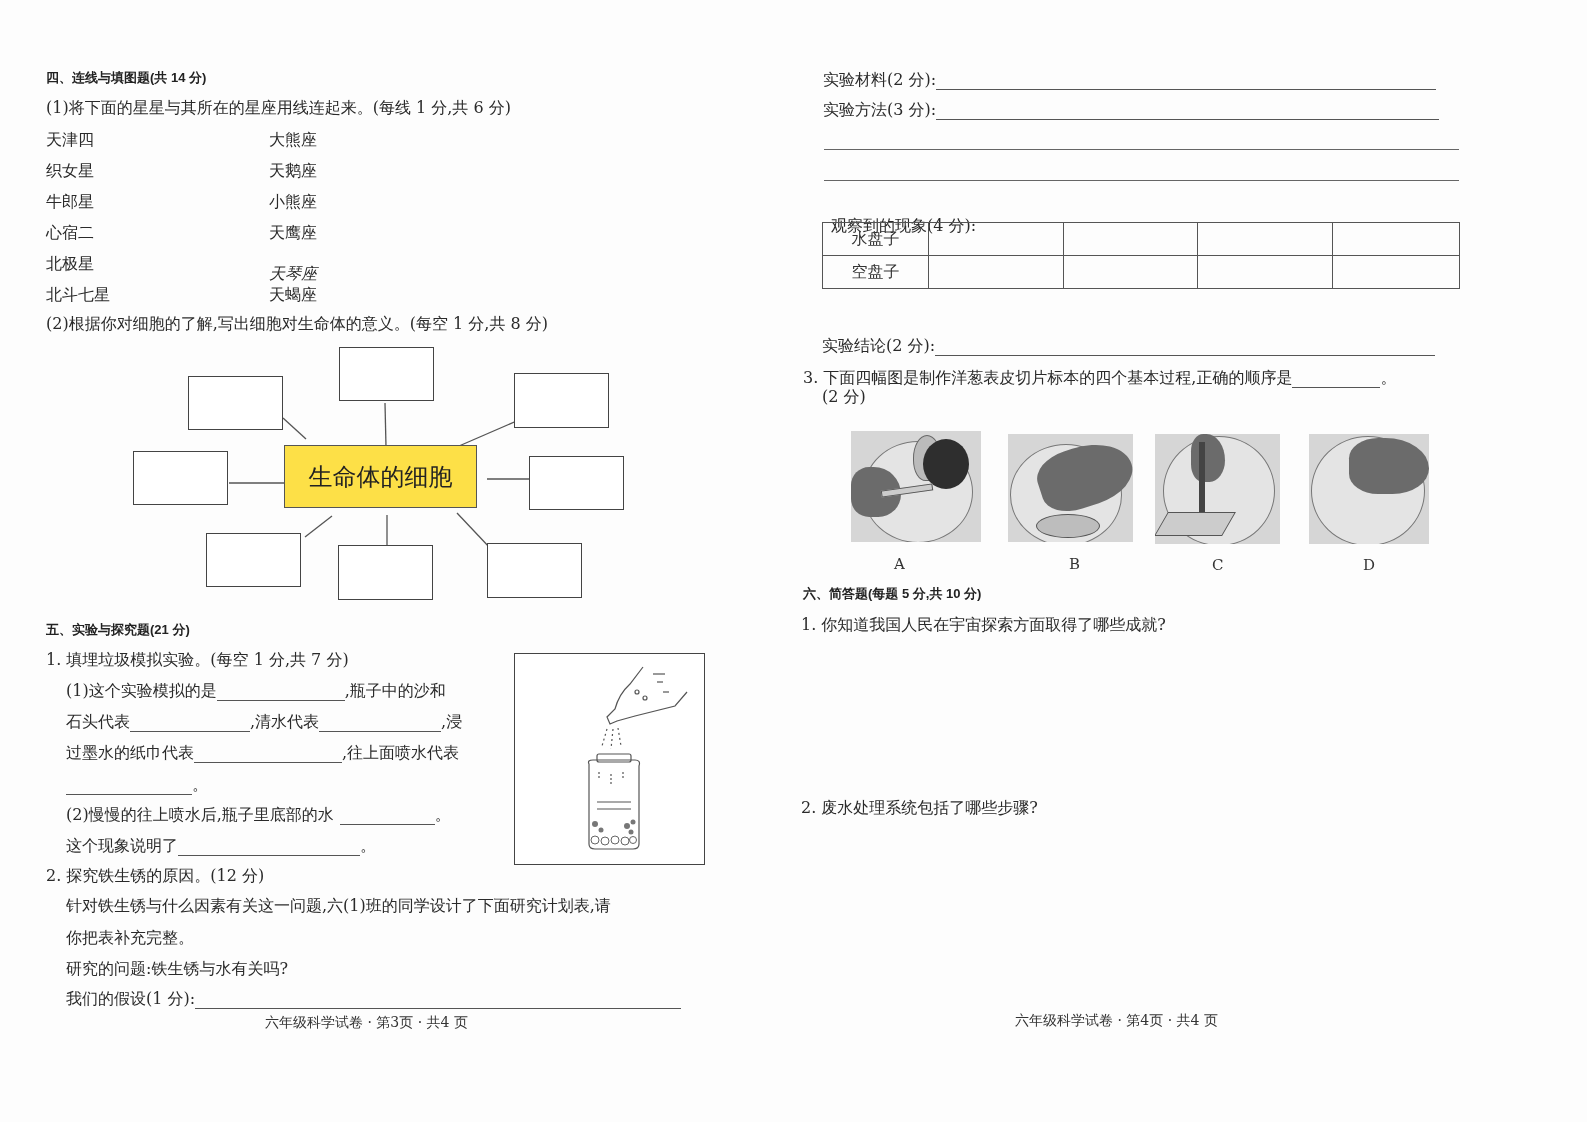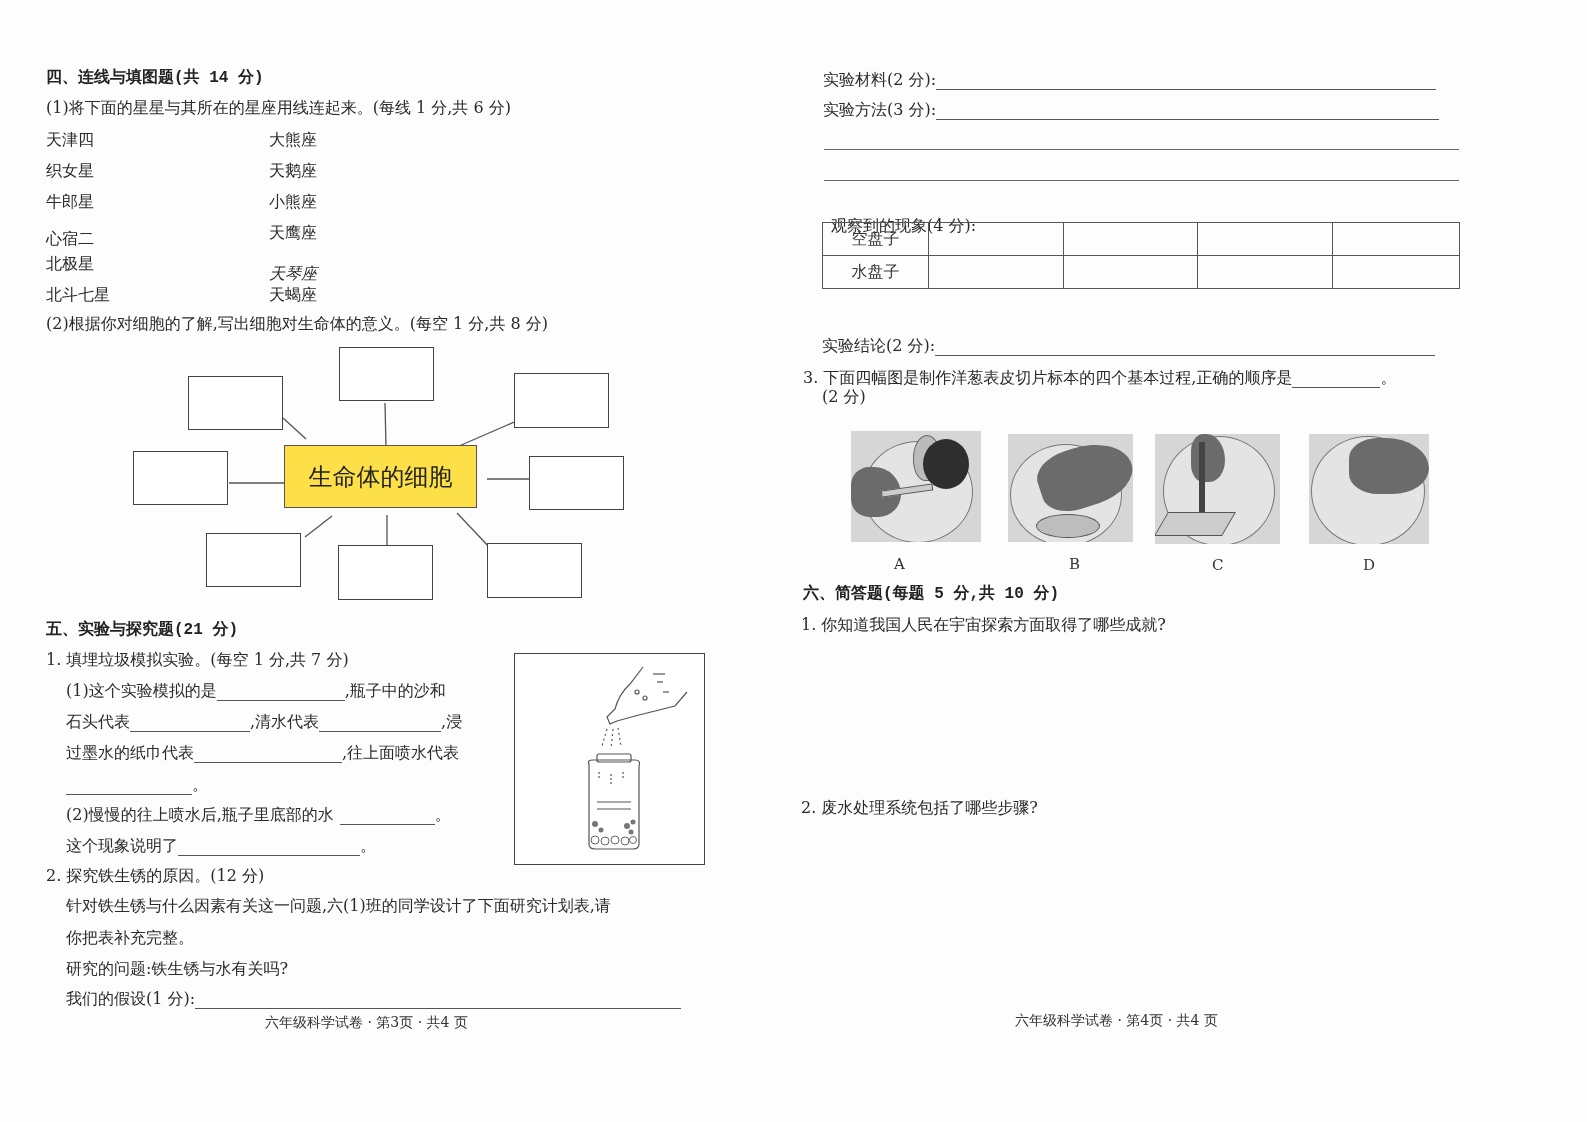--- a/index.html
+++ b/index.html
@@ -2,21 +2,21 @@
 <html><head>
 <meta charset="utf-8">
 <style>
   html, body { margin:0; padding:0; }
   body {
     width:1587px; height:1122px; background:#fdfdfd; position:relative; overflow:hidden;
     font-family: "DejaVu Serif", "Liberation Serif", serif; color:#2a2a2a;
   }
   .abs { position:absolute; white-space:nowrap; }
   .t { font-size:16px; line-height:20px; }
-  .h { font-size:16px; line-height:20px; font-weight:bold; font-family:Liberation Mono, monospace; color:#222; }
+  .h { font-size:13px; line-height:20px; font-weight:bold; font-family:Liberation Sans, sans-serif; color:#222; }
   .blank { display:inline-block; border-bottom:1px solid #555; height:16px; vertical-align:bottom; }
   .line { position:absolute; height:0; border-top:1px solid #666; }
   .box { position:absolute; border:1.5px solid #444; background:#fff; box-sizing:border-box; }
   .center-box { position:absolute; border:1.5px solid #555; background:#fde047; box-sizing:border-box;
     display:flex; align-items:center; justify-content:center; font-family:"DejaVu Sans","Liberation Sans",sans-serif; font-size:24px; color:#222; }
   table.obs { position:absolute; border-collapse:collapse; }
   table.obs td { border:1px solid #555; text-align:center; font-size:16px; height:32px; padding:0; color:#333; }
   .pic { position:absolute; background:#d6d6d6; overflow:hidden; }
   .pic .circ { position:absolute; border:1.5px solid #777; border-radius:50%; background:#e4e4e4; }
   .pic .hand { position:absolute; background:#6b6b6b; border-radius:40% 60% 50% 40%; }
@@ -29,21 +29,21 @@
 
 <div>
 
   <div class="abs h" style="left:46px;top:68px;">四、连线与填图题(共 14 分)</div>
   <div class="abs t" style="left:46px;top:98px;">(1)将下面的星星与其所在的星座用线连起来。(每线 1 分,共 6 分)</div>
 
   <div>
     <div class="abs t" style="left:46px;top:130px;">天津四</div>
     <div class="abs t" style="left:46px;top:161px;">织女星</div>
     <div class="abs t" style="left:46px;top:192px;">牛郎星</div>
-    <div class="abs t" style="left:46px;top:223px;margin-top:6px;">心宿二</div>
+    <div class="abs t" style="left:46px;top:223px;">心宿二</div>
     <div class="abs t" style="left:46px;top:254px;">北极星</div>
     <div class="abs t" style="left:46px;top:285px;">北斗七星</div>
   </div>
   <div>
     <div class="abs t" style="left:269px;top:130px;">大熊座</div>
     <div class="abs t" style="left:269px;top:161px;">天鹅座</div>
     <div class="abs t" style="left:269px;top:192px;">小熊座</div>
     <div class="abs t" style="left:269px;top:223px;">天鹰座</div>
     <div class="abs t" style="left:269px;top:264px;font-style:italic;">天琴座</div>
     <div class="abs t" style="left:269px;top:285px;">天蝎座</div>
@@ -161,28 +161,28 @@
   <table class="obs" style="left:822px;top:222px;width:638px;">
     <colgroup>
         <col style="width:106px">
         <col style="width:135px">
         <col style="width:135px">
         <col style="width:135px">
         <col style="width:127px">
       </colgroup>
     <tbody>
     <tr>
-      <td>空盘子</td>
+      <td>水盘子</td>
       <td></td>
       <td></td>
       <td></td>
       <td></td>
     </tr>
     <tr>
-      <td>水盘子</td>
+      <td>空盘子</td>
       <td></td>
       <td></td>
       <td></td>
       <td></td>
     </tr>
   </tbody>
     </table>
 
   <div class="abs t" style="left:822px;top:336px;">
     <span>实验结论(2 分):</span><span class="blank" style="width:500px;"></span>

